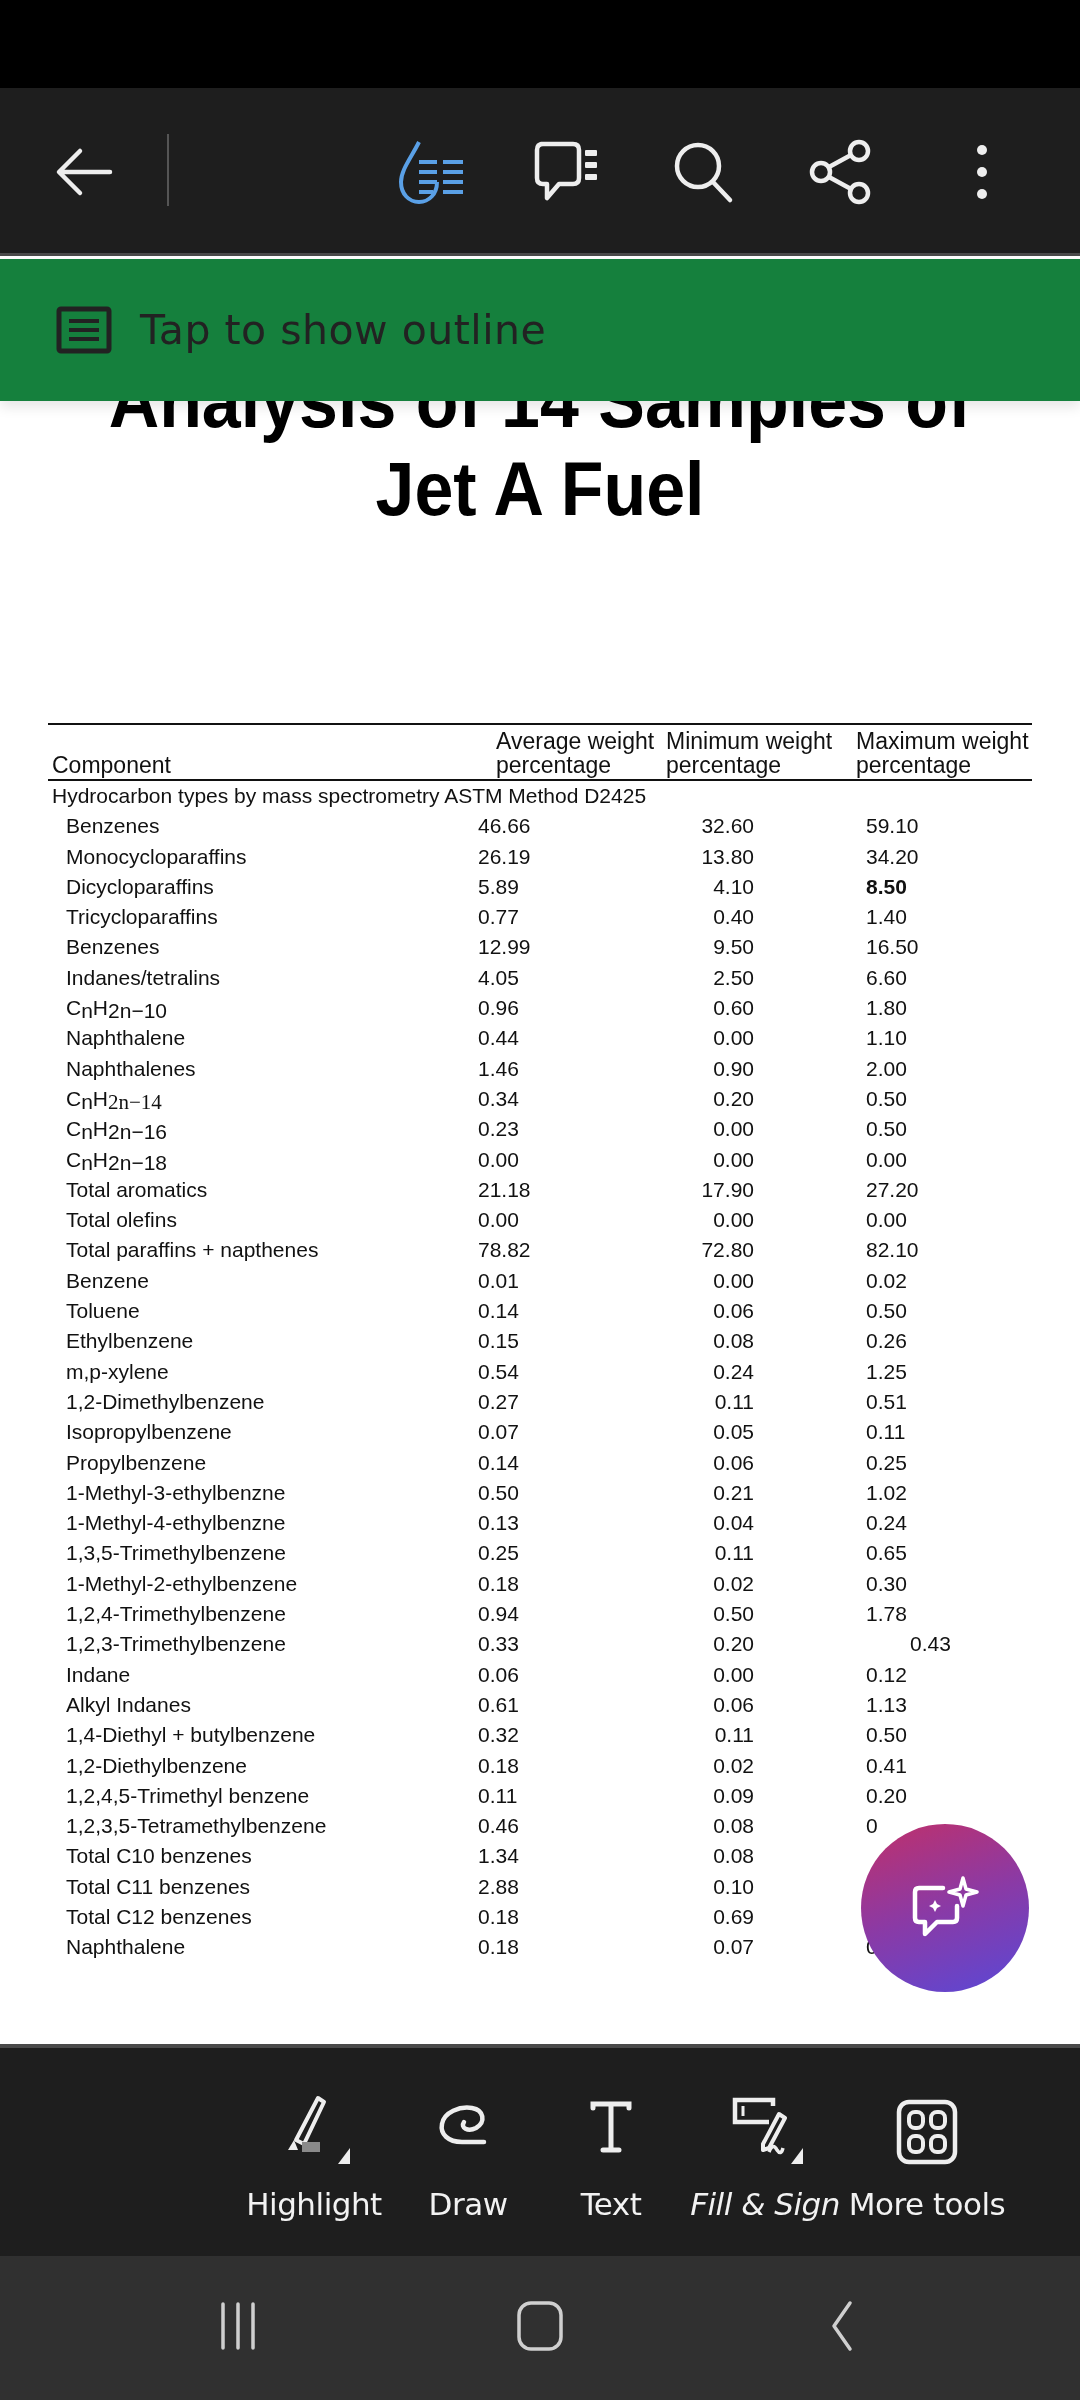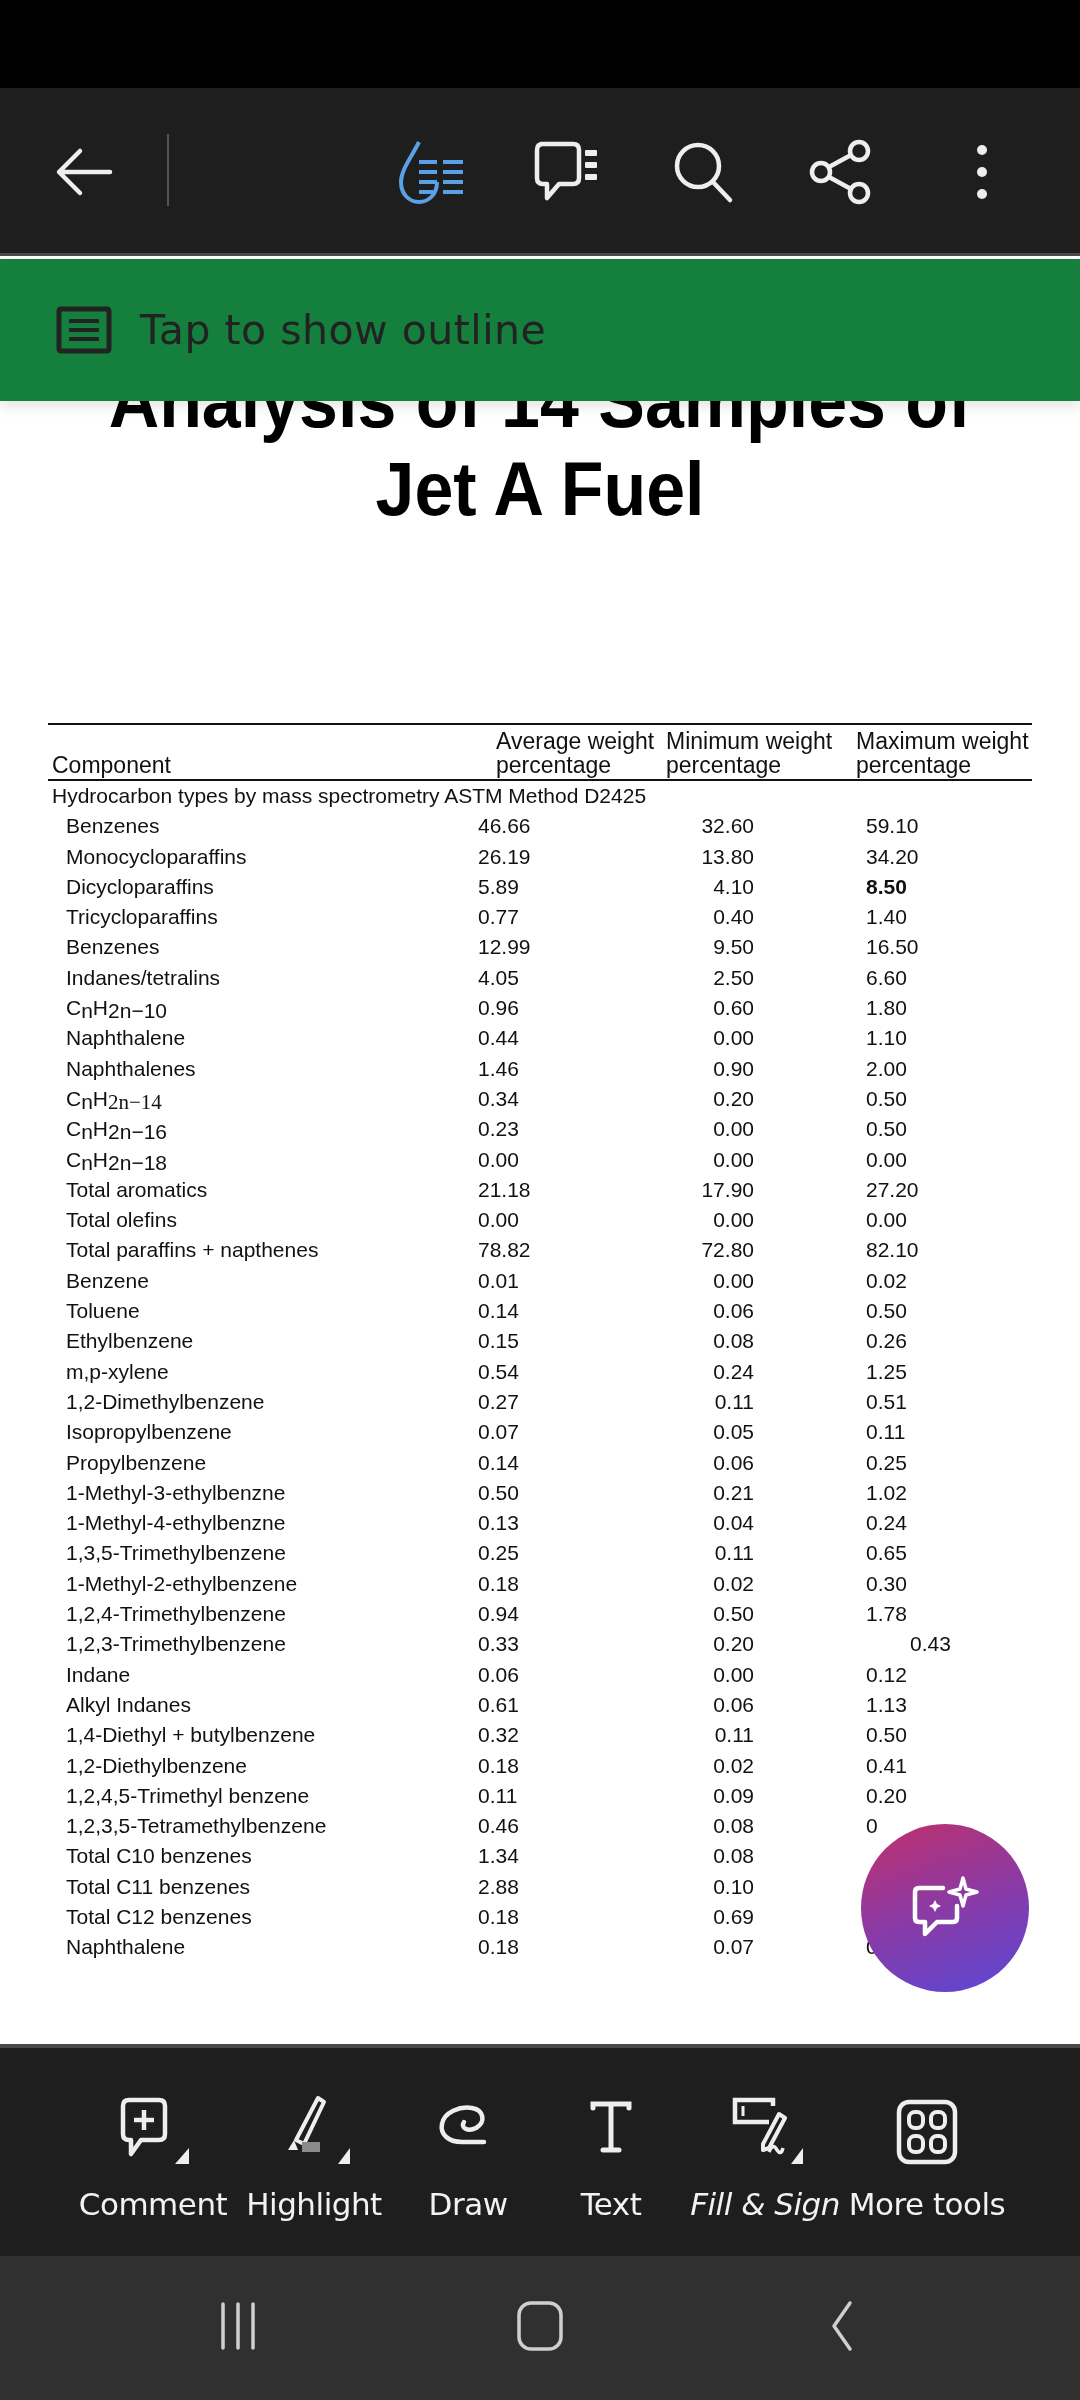--- a/index.html
+++ b/index.html
@@ -365,30 +365,20 @@
 
 <div class="fab">
   <svg width="72" height="64" viewBox="0 0 72 64">
       <path d="M34 12 H10 Q6 12 6 16 V42 Q6 46 10 46 H16 V58 L28 46 H44 Q48 46 48 42 V30" fill="none" stroke="#fff" stroke-width="4.5" stroke-linejoin="round" stroke-linecap="round"></path>
       <path d="M54 2 L57 13 L68 16 L57 19 L54 30 L51 19 L40 16 L51 13 Z" fill="none" stroke="#fff" stroke-width="3.5" stroke-linejoin="round"></path>
       <path d="M26 24 L28 28 L32 30 L28 32 L26 36 L24 32 L20 30 L24 28 Z" fill="#fff"></path>
     </svg>
 </div>
 
 <div class="bottom-bar">
-  <div class="tool" style="left:78px;">
-    <div class="ticon">
-      <svg width="80" height="80" viewBox="0 0 80 80">
-          <path d="M16 8 H46 Q52 8 52 14 V42 Q52 48 46 48 H28 L18 62 V48 H16 Q10 48 10 42 V14 Q10 8 16 8 Z" fill="none" stroke="#eee" stroke-width="4.5" stroke-linejoin="round"></path>
-          <path d="M31 18 V38 M21 28 H41" stroke="#eee" stroke-width="4.5"></path>
-          <path d="M76 56 V72 H62 Z" fill="#eee"></path>
-        </svg>
-    </div>
-    <span class="tlabel">Comment</span>
-  </div>
   <div class="tool" style="left:239px;">
     <div class="ticon">
       <svg width="80" height="80" viewBox="0 0 80 80">
           <path d="M44 6 L50 10 L30 52 L22 48 Z" fill="none" stroke="#eee" stroke-width="4" stroke-linejoin="round"></path>
           <path d="M14 58 L20 48 L24 58 Z" fill="#eee"></path>
           <rect x="28" y="50" width="18" height="10" fill="#8a8a8a"></rect>
           <path d="M76 56 V72 H64 Z" fill="#eee"></path>
         </svg>
     </div>
     <span class="tlabel">Highlight</span>

